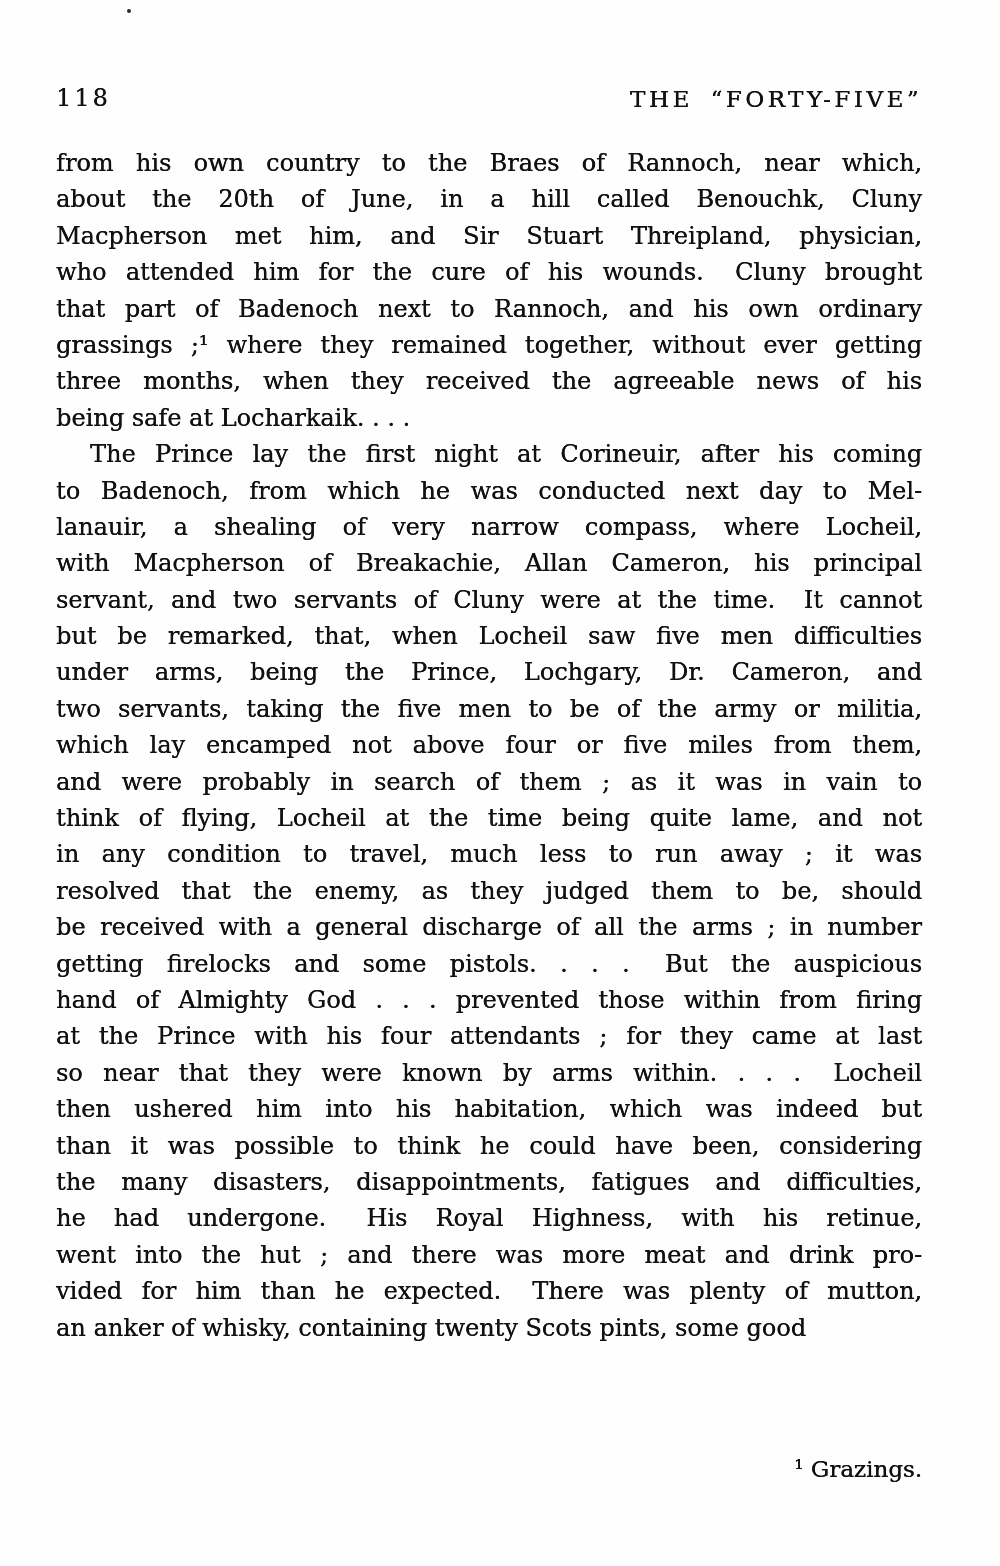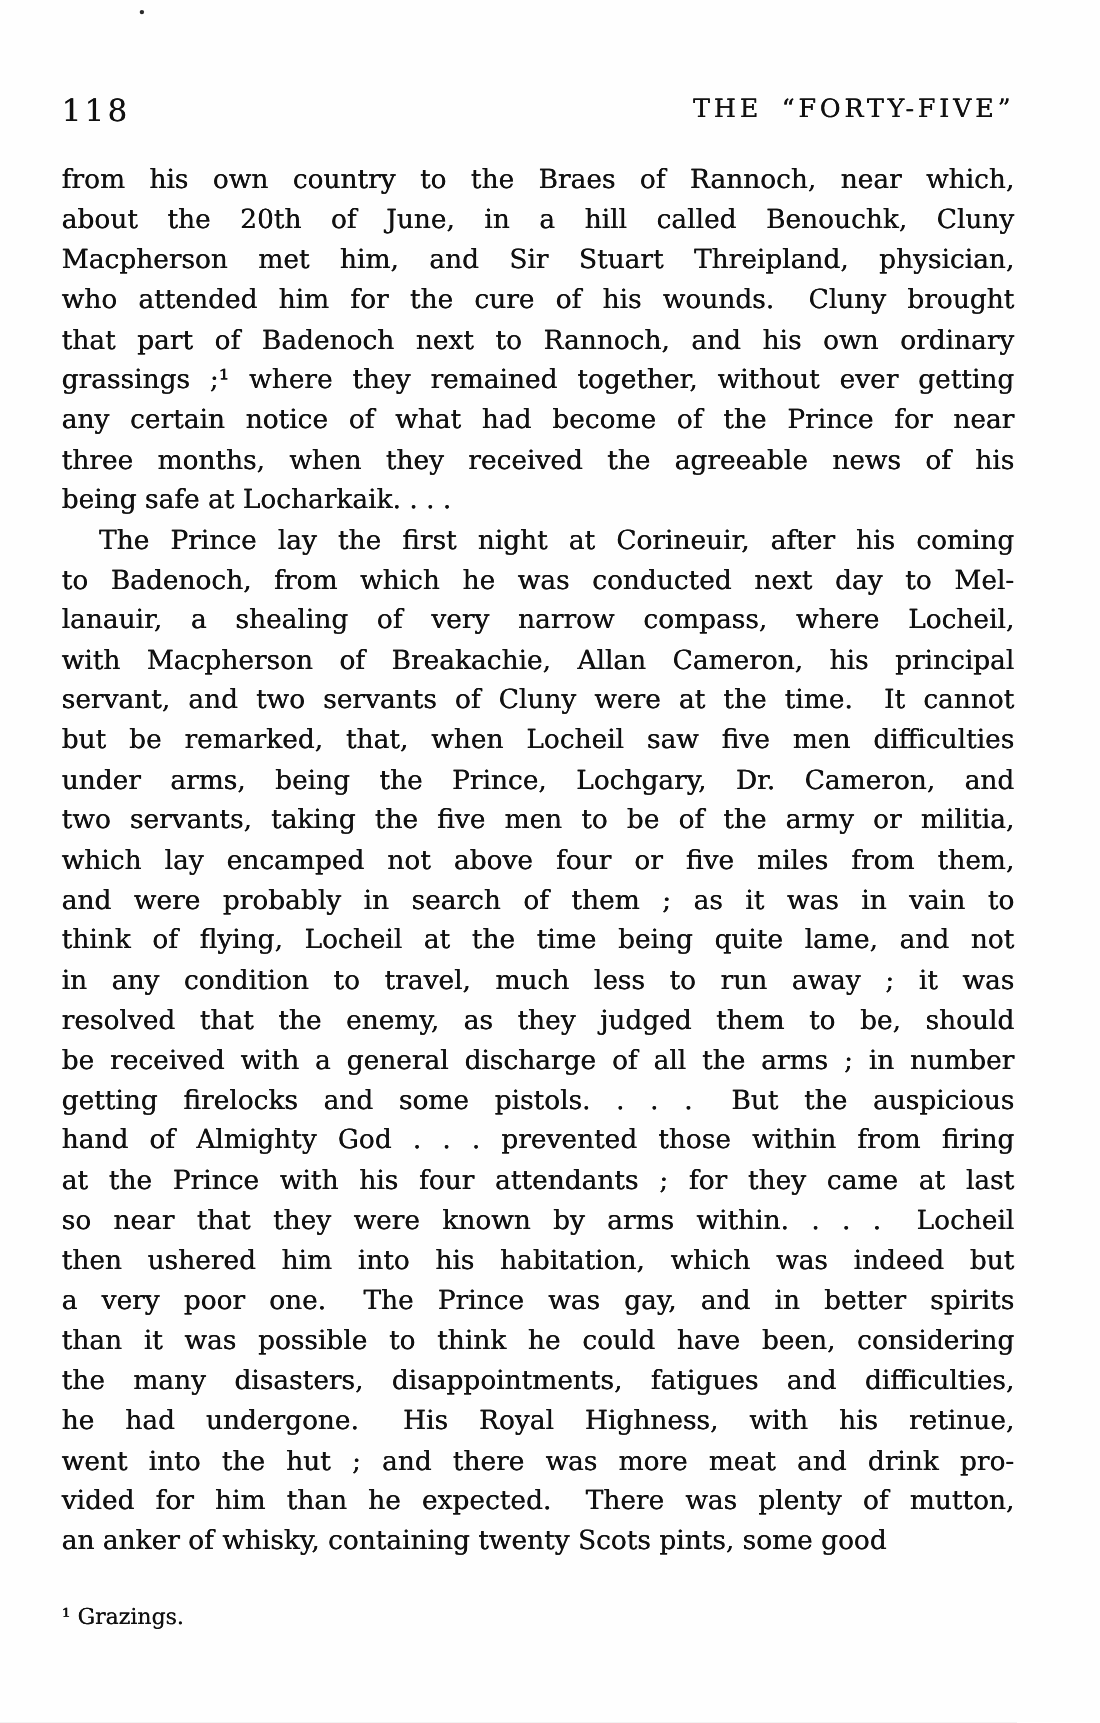--- a/index.html
+++ b/index.html
@@ -30,21 +30,21 @@
     position: absolute;
     top: 82px;
     left: 56px;
     width: 866px;
     height: 34px;
   }
   .pagenum {
     position: absolute;
     left: 0;
     top: 2px;
-    font-size: 28px;
+    font-size: 24px;
     letter-spacing: 3px;
   }
   .title {
     position: absolute;
     left: 0;
     width: 100%;
     top: 4px;
     text-align: right;
     font-size: 23px;
     letter-spacing: 3.5px;
@@ -73,22 +73,22 @@
     text-align-last: left;
   }
   .line.indent {
     text-indent: 34px;
   }
   .footnote {
     position: absolute;
     top: 1452px;
     left: 56px;
     width: 866px;
-    text-align: left;
-    font-size: 20px;
+    text-align: right;
+    font-size: 23px;
     line-height: 34px;
   }
 </style>
 </head>
 <body>
 
 <div class="page">
   <div class="speck"></div>
 
   <div class="header">
@@ -97,21 +97,20 @@
   </div>
 
   <div class="text-block">
       <div class="para">
         <div class="line">from his own country to the Braes of Rannoch, near which,</div>
         <div class="line">about the 20th of June, in a hill called Benouchk, Cluny</div>
         <div class="line">Macpherson met him, and Sir Stuart Threipland, physician,</div>
         <div class="line">who attended him for the cure of his wounds.  Cluny brought</div>
         <div class="line">that part of Badenoch next to Rannoch, and his own ordinary</div>
         <div class="line">grassings ;¹ where they remained together, without ever getting</div>
-        <div class="line">any certain notice of what had become of the Prince for near</div>
         <div class="line">three months, when they received the agreeable news of his</div>
         <div class="line para-end">being safe at Locharkaik. . . .</div>
       </div>
       <div class="para">
         <div class="line indent">The Prince lay the first night at Corineuir, after his coming</div>
         <div class="line">to Badenoch, from which he was conducted next day to Mel-</div>
         <div class="line">lanauir, a shealing of very narrow compass, where Locheil,</div>
         <div class="line">with Macpherson of Breakachie, Allan Cameron, his principal</div>
         <div class="line">servant, and two servants of Cluny were at the time.  It cannot</div>
         <div class="line">but be remarked, that, when Locheil saw five men difficulties</div>
@@ -121,21 +120,20 @@
         <div class="line">and were probably in search of them ; as it was in vain to</div>
         <div class="line">think of flying, Locheil at the time being quite lame, and not</div>
         <div class="line">in any condition to travel, much less to run away ; it was</div>
         <div class="line">resolved that the enemy, as they judged them to be, should</div>
         <div class="line">be received with a general discharge of all the arms ; in number</div>
         <div class="line">getting firelocks and some pistols. . . .  But the auspicious</div>
         <div class="line">hand of Almighty God . . . prevented those within from firing</div>
         <div class="line">at the Prince with his four attendants ; for they came at last</div>
         <div class="line">so near that they were known by arms within. . . .  Locheil</div>
         <div class="line">then ushered him into his habitation, which was indeed but</div>
-        <div class="line">a very poor one.  The Prince was gay, and in better spirits</div>
         <div class="line">than it was possible to think he could have been, considering</div>
         <div class="line">the many disasters, disappointments, fatigues and difficulties,</div>
         <div class="line">he had undergone.  His Royal Highness, with his retinue,</div>
         <div class="line">went into the hut ; and there was more meat and drink pro-</div>
         <div class="line">vided for him than he expected.  There was plenty of mutton,</div>
         <div class="line para-end">an anker of whisky, containing twenty Scots pints, some good</div>
       </div>
     </div>
 
   <div class="footnote">¹ Grazings.</div>

